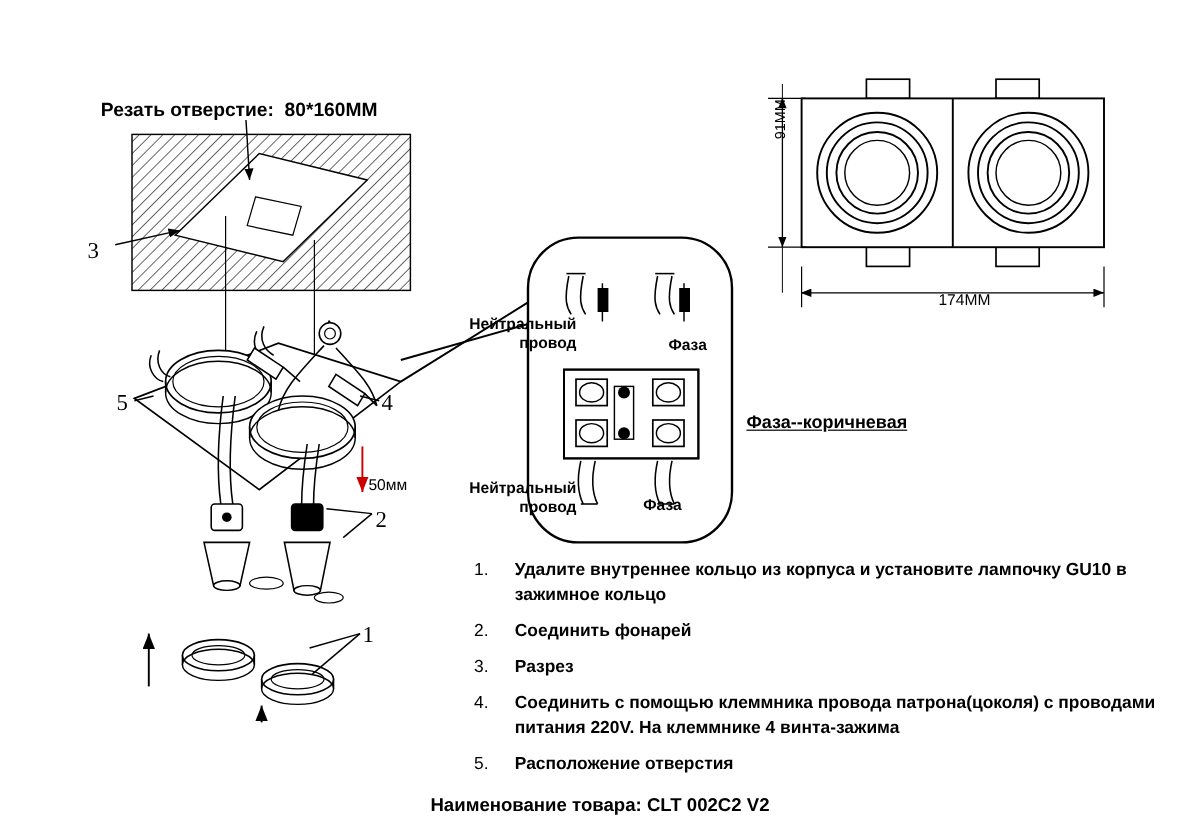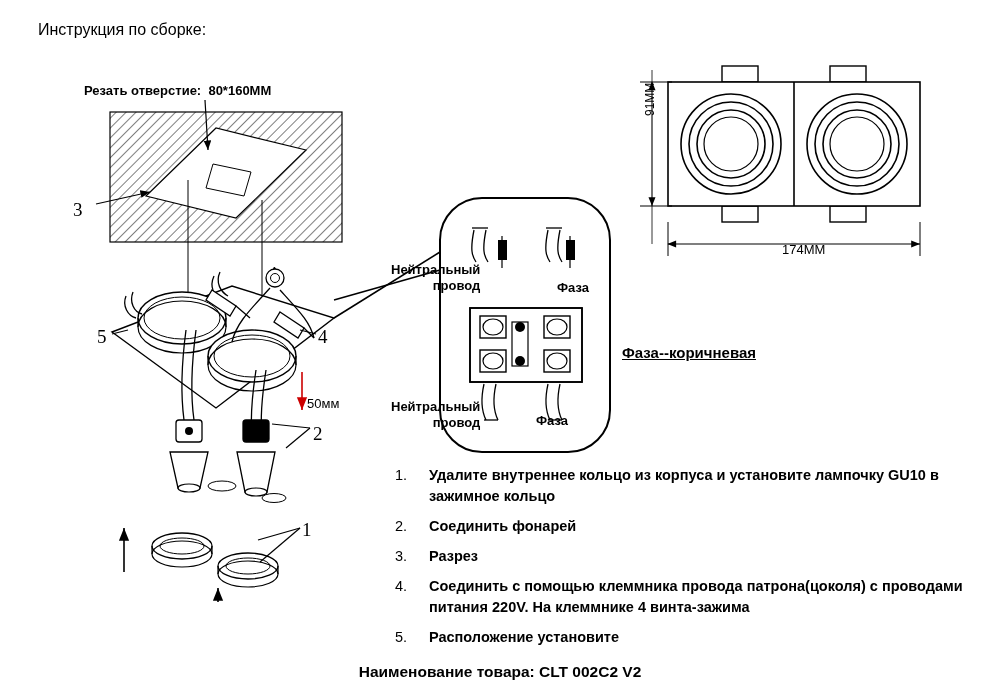--- a/index.html
+++ b/index.html
@@ -25,21 +25,21 @@
     line-height: 1.25;
   }
   #title {
     left: 38px;
     top: 20px;
     font-size: 16px;
   }
   #cut-label {
     left: 84px;
     top: 83px;
-    font-size: 13px;
+    font-size: 16px;
     font-weight: bold;
   }
   #dim-50 {
     left: 307px;
     top: 396px;
     font-size: 13px;
   }
   #dim-91 {
     left: 643px;
     top: 116px;
@@ -302,21 +302,20 @@
 
       <line x1="652" y1="70" x2="652" y2="82" stroke="#000" stroke-width="0.8"></line>
       <line x1="652" y1="206" x2="652" y2="244" stroke="#000" stroke-width="0.8"></line>
 
       <line x1="668" y1="244" x2="920" y2="244" stroke="#000" stroke-width="1.1" marker-start="url(#arrowStart)" marker-end="url(#arrowEnd)"></line>
       <line x1="668" y1="222" x2="668" y2="256" stroke="#000" stroke-width="1"></line>
       <line x1="920" y1="222" x2="920" y2="256" stroke="#000" stroke-width="1"></line>
     </g>
   </svg>
 
-  <div class="txt" id="title">Инструкция по сборке:</div>
 
   <div class="txt" id="cut-label">Резать отверстие:  80*160MM</div>
   <div class="txt" id="dim-50">50мм</div>
 
   <div class="txt num-callout" id="callout-1">1</div>
   <div class="txt num-callout" id="callout-2">2</div>
   <div class="txt num-callout" id="callout-3">3</div>
   <div class="txt num-callout" id="callout-4">4</div>
   <div class="txt num-callout" id="callout-5">5</div>
 
@@ -344,18 +343,18 @@
       <div class="step">
         <div class="step-num">3.</div>
         <div class="step-text">Разрез</div>
       </div>
       <div class="step">
         <div class="step-num">4.</div>
         <div class="step-text">Соединить с помощью клеммника провода патрона(цоколя) с проводами питания 220V. На клеммнике 4 винта-зажима</div>
       </div>
       <div class="step">
         <div class="step-num">5.</div>
-        <div class="step-text">Расположение установите</div>
+        <div class="step-text">Расположение отверстия</div>
       </div>
     </div>
 
   <div id="product-name">Наименование товара: CLT 002C2 V2</div>
 </div>
 
 </body></html>

